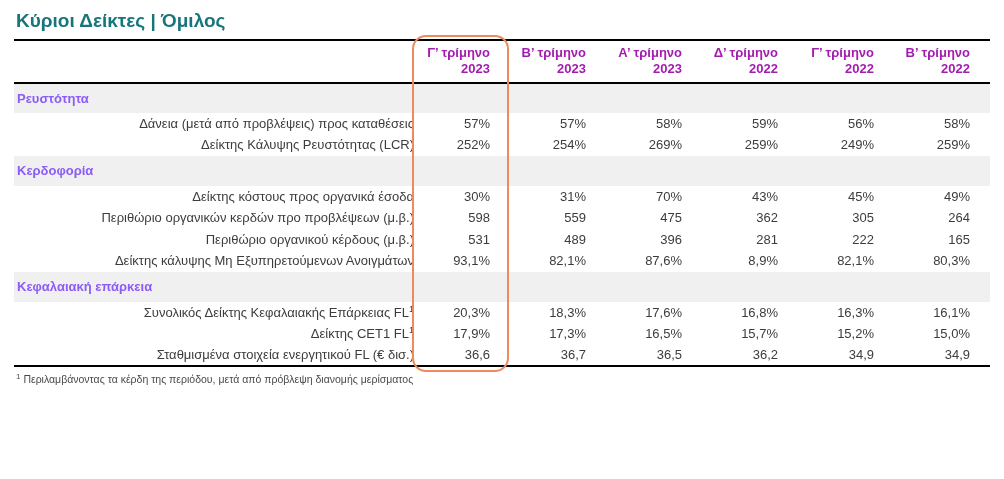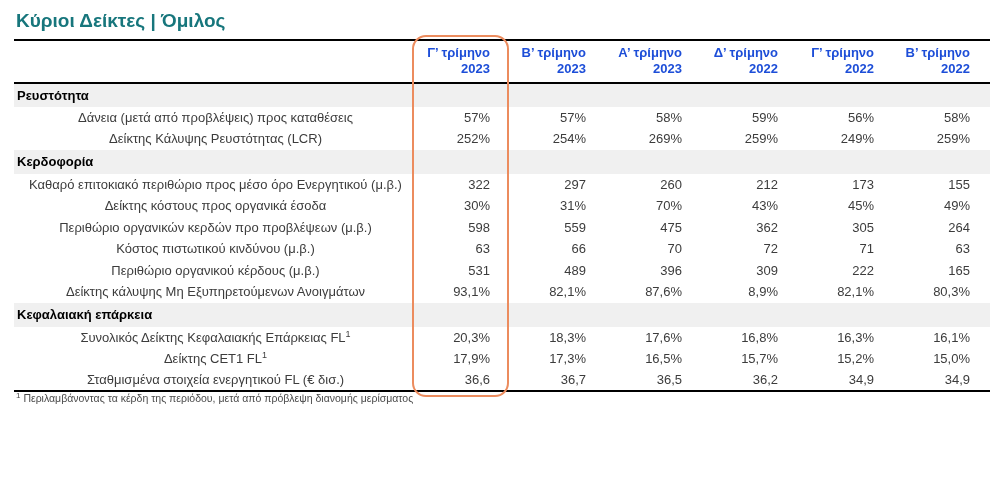--- a/index.html
+++ b/index.html
@@ -27,59 +27,59 @@
   table{
     width:100%;
     border-collapse:collapse;
     table-layout:fixed;
     border-top:2px solid #000;
     border-bottom:2px solid #000;
     font-size:13px;
   }
   thead th{
     font-weight:bold;
-    color:#1d4ed8;
+    color:#a21caf;
     text-align:right;
     vertical-align:bottom;
     padding:4px 20px 4px 0;
     border-bottom:2.5px solid #000;
     line-height:1.25;
     font-size:13px;
   }
   thead th.label-col{width:400px;padding:0;}
   tbody td{
     height:21.5px;
     padding:0 0 0 3px;
     vertical-align:middle;
     white-space:nowrap;
     overflow:hidden;
   }
   tr.section-row td{
     background:var(--section-bg);
     font-weight:bold;
-    color:#000000;
-    height:24px;
-  }
-  tr.data-row td.label-cell{text-align:center;}
+    color:#8b5cf6;
+    height:30px;
+  }
+  tr.data-row td.label-cell{text-align:right;}
   tr.data-row td.value-cell{text-align:right;padding-right:20px;}
   sup{font-size:9px;line-height:0;}
   .highlight-box{
     position:absolute;
     left:398px;
     top:-4px;
     bottom:-5px;
     width:97px;
     border:2px solid var(--accent);
     border-radius:14px;
     pointer-events:none;
   }
   .footnote{
     font-size:10.5px;
     color:#4A4A4A;
-    margin:0 0 0 2px;
+    margin:6px 0 0 2px;
   }
   .footnote sup{font-size:8px;}
 </style>
 </head>
 <body>
 
 <div class="page">
   <h1 class="title">Κύριοι Δείκτες | Όμιλος</h1>
 
   <div class="table-wrap">
@@ -132,61 +132,43 @@
             <td class="value-cell">254%</td>
             <td class="value-cell">269%</td>
             <td class="value-cell">259%</td>
             <td class="value-cell">249%</td>
             <td class="value-cell">259%</td>
           </tr>
           <tr class="section-row">
             <td colspan="7">Κερδοφορία</td>
           </tr>
           <tr class="data-row">
-            <td class="label-cell">Καθαρό επιτοκιακό περιθώριο προς μέσο όρο Ενεργητικού (μ.β.)</td>
-            <td class="value-cell">322</td>
-            <td class="value-cell">297</td>
-            <td class="value-cell">260</td>
-            <td class="value-cell">212</td>
-            <td class="value-cell">173</td>
-            <td class="value-cell">155</td>
-          </tr>
-          <tr class="data-row">
             <td class="label-cell">Δείκτης κόστους προς οργανικά έσοδα</td>
             <td class="value-cell">30%</td>
             <td class="value-cell">31%</td>
             <td class="value-cell">70%</td>
             <td class="value-cell">43%</td>
             <td class="value-cell">45%</td>
             <td class="value-cell">49%</td>
           </tr>
           <tr class="data-row">
             <td class="label-cell">Περιθώριο οργανικών κερδών προ προβλέψεων (μ.β.)</td>
             <td class="value-cell">598</td>
             <td class="value-cell">559</td>
             <td class="value-cell">475</td>
             <td class="value-cell">362</td>
             <td class="value-cell">305</td>
             <td class="value-cell">264</td>
           </tr>
           <tr class="data-row">
-            <td class="label-cell">Κόστος πιστωτικού κινδύνου (μ.β.)</td>
-            <td class="value-cell">63</td>
-            <td class="value-cell">66</td>
-            <td class="value-cell">70</td>
-            <td class="value-cell">72</td>
-            <td class="value-cell">71</td>
-            <td class="value-cell">63</td>
-          </tr>
-          <tr class="data-row">
             <td class="label-cell">Περιθώριο οργανικού κέρδους (μ.β.)</td>
             <td class="value-cell">531</td>
             <td class="value-cell">489</td>
             <td class="value-cell">396</td>
-            <td class="value-cell">309</td>
+            <td class="value-cell">281</td>
             <td class="value-cell">222</td>
             <td class="value-cell">165</td>
           </tr>
           <tr class="data-row">
             <td class="label-cell">Δείκτης κάλυψης Μη Εξυπηρετούμενων Ανοιγμάτων</td>
             <td class="value-cell">93,1%</td>
             <td class="value-cell">82,1%</td>
             <td class="value-cell">87,6%</td>
             <td class="value-cell">8,9%</td>
             <td class="value-cell">82,1%</td>

